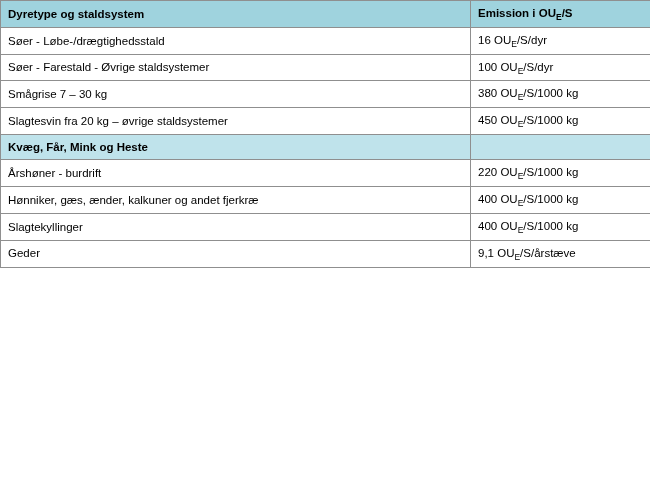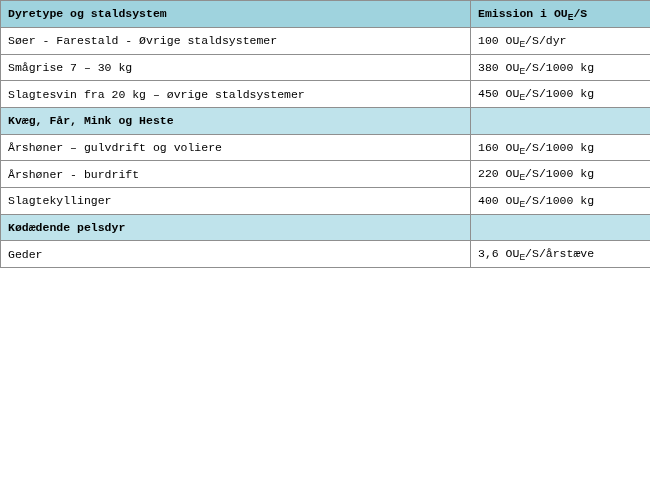--- a/index.html
+++ b/index.html
@@ -47,21 +47,20 @@
   table.emission-table tr.data-row td {
     background: #ffffff;
   }
   .unit-sub {
     font-size: 8.5px;
     vertical-align: sub;
     line-height: 1;
   }
   .cell-text {
     display: inline;
-    font-family: Liberation Mono, monospace;
   }
 </style>
 </head>
 <body>
 
 <table class="emission-table">
   <colgroup>
     <col class="col-type">
     <col class="col-emission">
   </colgroup>
@@ -70,49 +69,49 @@
       <th>
         <span class="cell-text">Dyretype og staldsystem</span>
       </th>
       <th>
         <span class="cell-text">Emission i OU</span><span class="unit-sub">E</span><span class="cell-text">/S</span>
       </th>
     </tr>
   </thead>
   <tbody id="table-body">
       <tr class="data-row">
+        <td><span class="cell-text">Søer - Løbe-/drægtighedsstald</span></td>
+        <td><span class="cell-text">16 OU</span><span class="unit-sub">E</span><span class="cell-text">/S/dyr</span></td>
+      </tr>
+      <tr class="data-row">
         <td><span class="cell-text">Søer - Farestald - Øvrige staldsystemer</span></td>
         <td><span class="cell-text">100 OU</span><span class="unit-sub">E</span><span class="cell-text">/S/dyr</span></td>
       </tr>
       <tr class="data-row">
         <td><span class="cell-text">Smågrise 7 – 30 kg</span></td>
         <td><span class="cell-text">380 OU</span><span class="unit-sub">E</span><span class="cell-text">/S/1000 kg</span></td>
       </tr>
       <tr class="data-row">
         <td><span class="cell-text">Slagtesvin fra 20 kg – øvrige staldsystemer</span></td>
         <td><span class="cell-text">450 OU</span><span class="unit-sub">E</span><span class="cell-text">/S/1000 kg</span></td>
       </tr>
       <tr class="group-row">
         <td><span class="cell-text">Kvæg, Får, Mink og Heste</span></td>
         <td><span class="cell-text"></span><span class="unit-sub"></span><span class="cell-text"></span></td>
       </tr>
       <tr class="data-row">
-        <td><span class="cell-text">Årshøner – gulvdrift og voliere</span></td>
-        <td><span class="cell-text">160 OU</span><span class="unit-sub">E</span><span class="cell-text">/S/1000 kg</span></td>
+        <td><span class="cell-text">Årshøner - burdrift</span></td>
+        <td><span class="cell-text">220 OU</span><span class="unit-sub">E</span><span class="cell-text">/S/1000 kg</span></td>
       </tr>
       <tr class="data-row">
-        <td><span class="cell-text">Årshøner - burdrift</span></td>
-        <td><span class="cell-text">220 OU</span><span class="unit-sub">E</span><span class="cell-text">/S/1000 kg</span></td>
+        <td><span class="cell-text">Hønniker, gæs, ænder, kalkuner og andet fjerkræ</span></td>
+        <td><span class="cell-text">400 OU</span><span class="unit-sub">E</span><span class="cell-text">/S/1000 kg</span></td>
       </tr>
       <tr class="data-row">
         <td><span class="cell-text">Slagtekyllinger</span></td>
         <td><span class="cell-text">400 OU</span><span class="unit-sub">E</span><span class="cell-text">/S/1000 kg</span></td>
       </tr>
-      <tr class="group-row">
-        <td><span class="cell-text">Kødædende pelsdyr</span></td>
-        <td><span class="cell-text"></span><span class="unit-sub"></span><span class="cell-text"></span></td>
-      </tr>
       <tr class="data-row">
         <td><span class="cell-text">Geder</span></td>
-        <td><span class="cell-text">3,6 OU</span><span class="unit-sub">E</span><span class="cell-text">/S/årstæve</span></td>
+        <td><span class="cell-text">9,1 OU</span><span class="unit-sub">E</span><span class="cell-text">/S/årstæve</span></td>
       </tr>
     </tbody>
 </table>
 
 </body></html>

